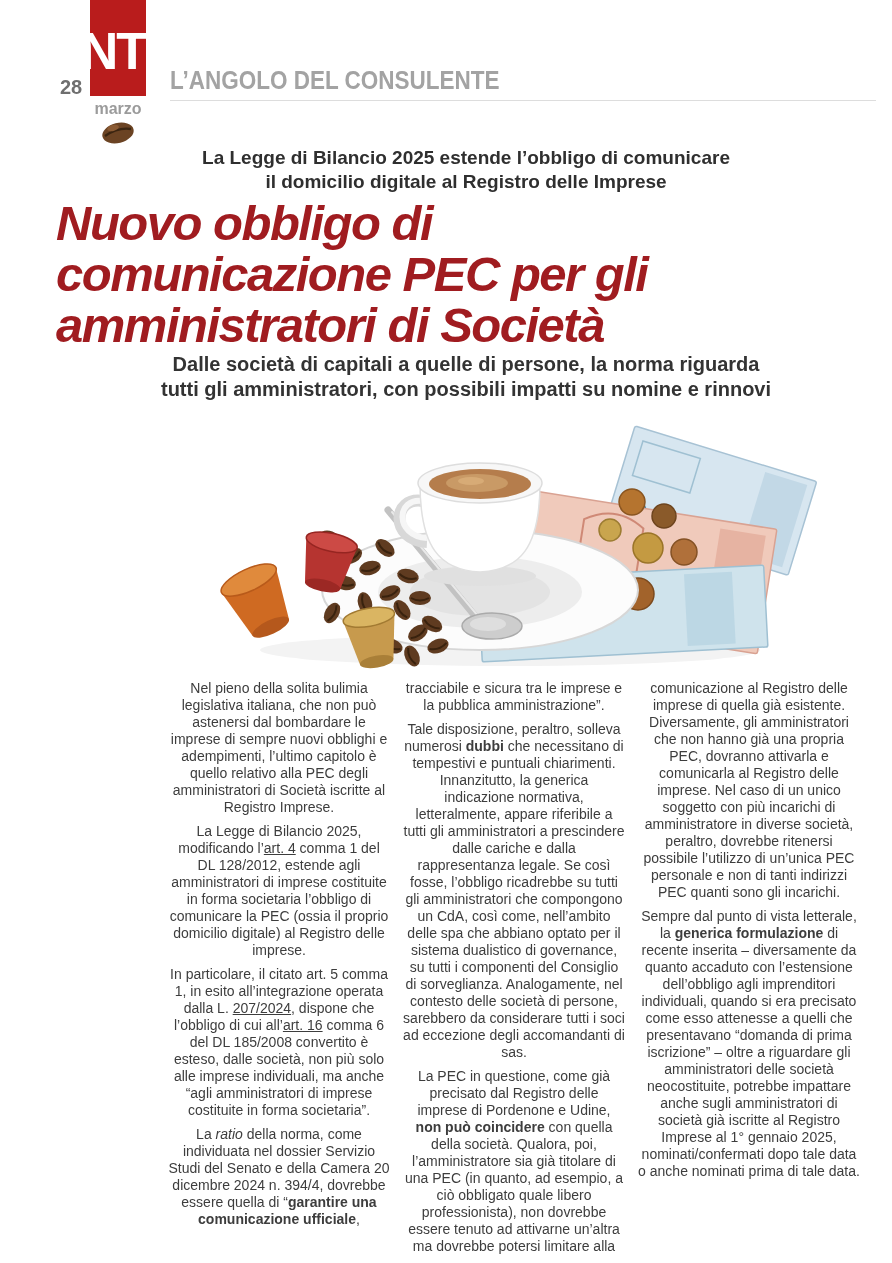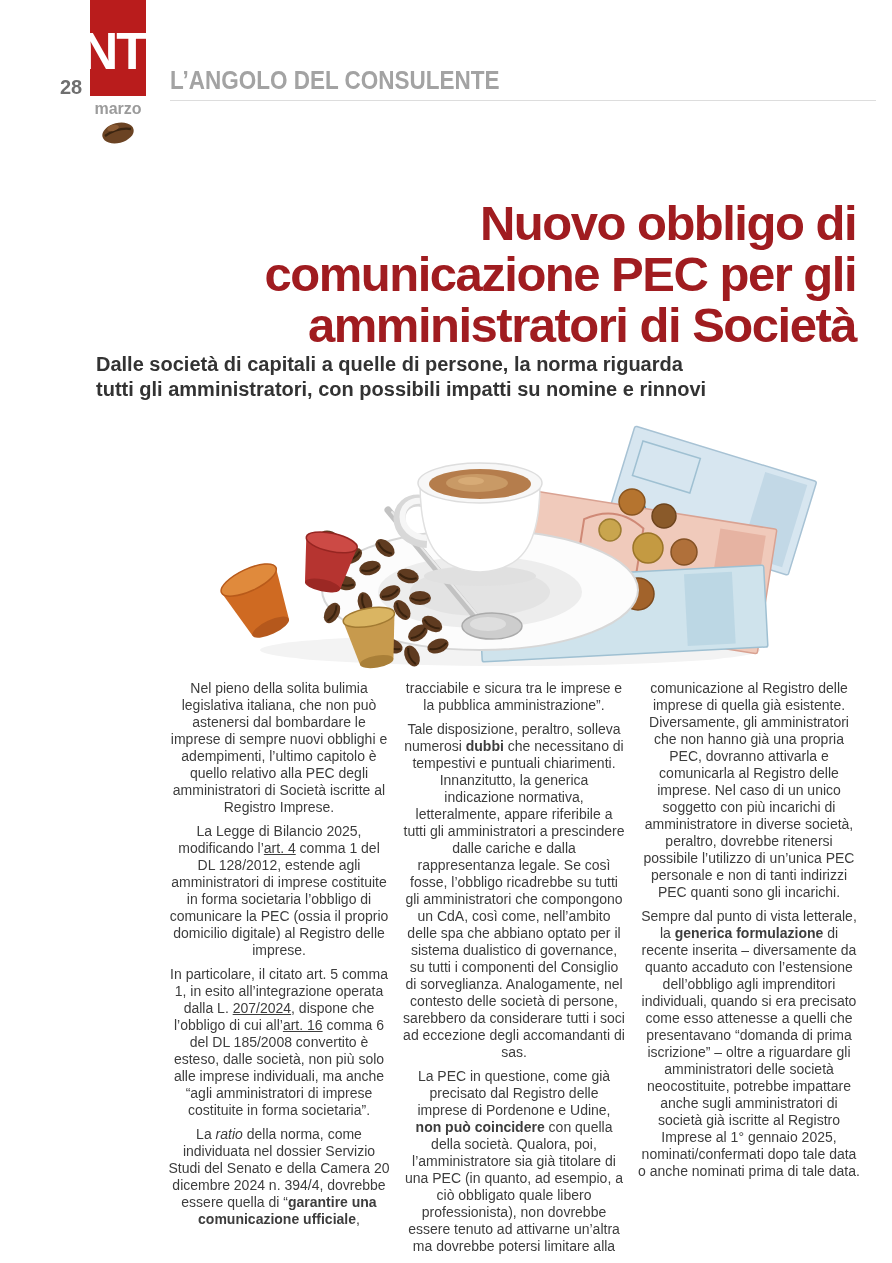--- a/index.html
+++ b/index.html
@@ -16,24 +16,24 @@
   .m-month{position:absolute;left:90px;top:100px;width:56px;text-align:center;
            color:#9b9b9b;font-weight:bold;font-size:16px;}
   .bean-badge{position:absolute;left:96px;top:117px;width:44px;height:30px;}
   .section-title{position:absolute;left:170px;top:66px;font-size:25px;font-weight:800;
                  color:#a3a3a3;transform:scaleX(.9);transform-origin:left;letter-spacing:0;}
   .header-rule{position:absolute;left:170px;right:16px;top:100px;height:1px;background:#dddddd;}
 
   
   .kicker{position:absolute;left:96px;width:740px;top:146px;text-align:center;
           font-size:19px;font-weight:700;color:#2f2f2f;line-height:1.28;white-space:pre-line;}
-  .headline{position:absolute;left:56px;width:800px;top:198px;text-align:right;
+  .headline{position:absolute;left:56px;width:800px;top:198px;text-align:left;
             font-size:49px;font-weight:800;color:#a01c20;line-height:1.04;
-            letter-spacing:-1.5px;white-space:pre-line;}
-  .subtitle{position:absolute;left:96px;width:740px;top:352px;
+            letter-spacing:-1.5px;white-space:pre-line;font-style:italic;}
+  .subtitle{position:absolute;left:96px;width:740px;top:352px;text-align:center;
             font-size:20px;font-weight:700;color:#333333;line-height:1.25;white-space:pre-line;}
 
   
   .hero{position:absolute;left:180px;top:398px;width:660px;height:278px;}
   .hero svg{width:100%;height:100%;display:block;}
 
   
   .columns{position:absolute;left:168px;top:680px;width:694px;display:flex;gap:13px;}
   .col{width:222px;font-size:14px;line-height:17px;color:#3d3d3d;text-align:center;}
   .col p{margin:0 0 7px 0;}
@@ -58,20 +58,22 @@
     <svg viewBox="0 0 44 30">
       <ellipse cx="22" cy="16" rx="16" ry="10" fill="#6b4323" transform="rotate(-14 22 16)"></ellipse>
       <path d="M9 19 Q22 10 35 12" stroke="#3a2410" stroke-width="2.4" fill="none"></path>
       <ellipse cx="17" cy="11" rx="6" ry="3" fill="#8a5a33" transform="rotate(-14 17 11)"></ellipse>
     </svg>
   </div>
 
   <div class="section-title">L’ANGOLO DEL CONSULENTE</div>
   <div class="header-rule"></div>
 
+  <div class="kicker">La Legge di Bilancio 2025 estende l’obbligo di comunicare
+il domicilio digitale al Registro delle Imprese</div>
   <h1 class="headline" style="margin:0;">Nuovo obbligo di
 comunicazione PEC per gli
 amministratori di Società</h1>
   <div class="subtitle">Dalle società di capitali a quelle di persone, la norma riguarda
 tutti gli amministratori, con possibili impatti su nomine e rinnovi</div>
 
   <div class="hero">
     <svg viewBox="0 0 660 278">
       <defs>
         <g id="bean">

